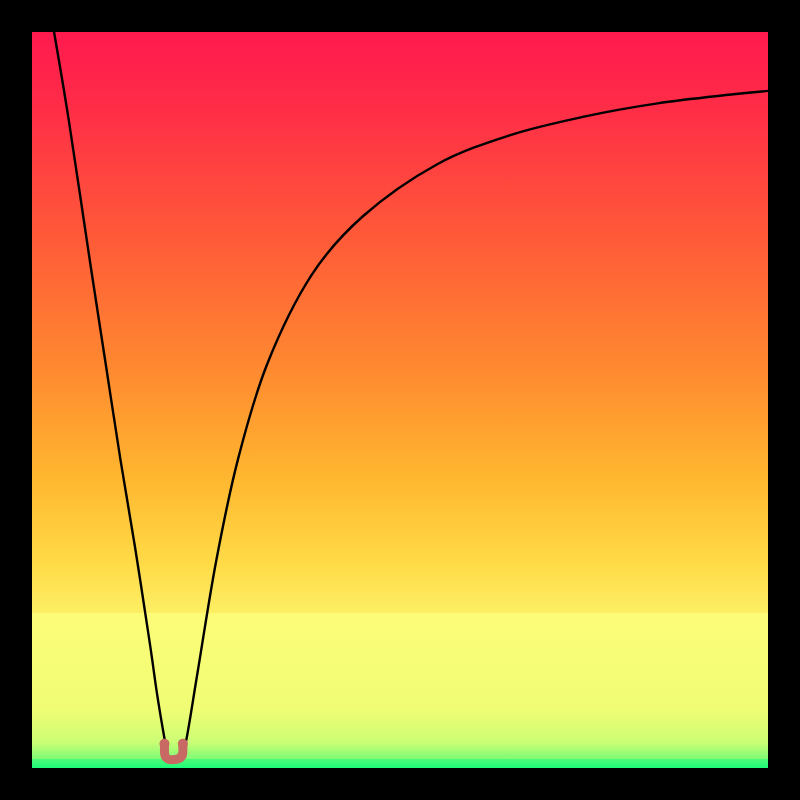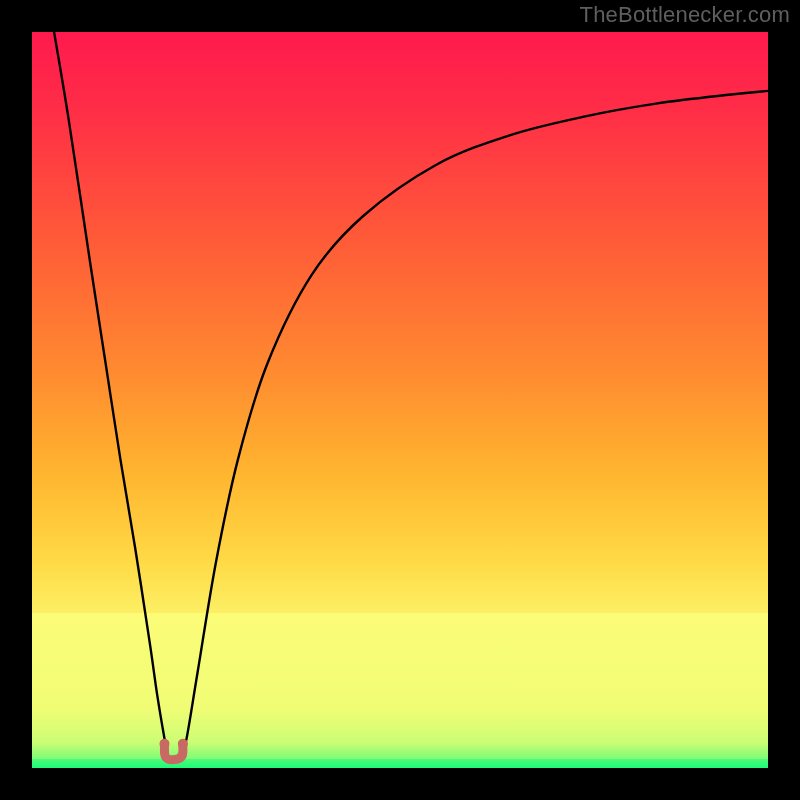--- a/index.html
+++ b/index.html
@@ -90,21 +90,20 @@
     top: 0;
     width: 100%;
     height: 100%;
   }
 </style>
 </head>
 <body>
 
 <div class="frame">
 
-  <div class="attribution">TheBottlenecker.com</div>
 
   <div class="plot-area">
     <div class="gradient-bg"></div>
     <div class="green-line"></div>
 
     <svg class="curve" viewBox="0 0 736 736" preserveAspectRatio="none">
 
       <path id="curve-path" fill="none" stroke="#000000" stroke-width="2.4" stroke-linecap="round" stroke-linejoin="round" d="M 22.08 0 C 24.53333333333333 14.720000000000008, 30.66666666666667 49.06666666666672, 36.800000000000004 88.32000000000005 C 42.93333333333334 127.57333333333338, 52.74666666666667 195.04, 58.88 235.51999999999998 C 65.01333333333334 276, 68.69333333333334 299.3066666666667, 73.60000000000001 331.2 C 78.50666666666667 363.0933333333333, 83.41333333333333 396.2133333333333, 88.32 426.88 C 93.22666666666666 457.5466666666667, 98.13333333333334 484.53333333333336, 103.04 515.2 C 107.94666666666667 545.8666666666667, 114.08000000000001 586.3466666666667, 117.76 610.88 C 121.44 635.4133333333333, 122.66666666666667 646.4533333333334, 125.12 662.4 C 127.57333333333334 678.3466666666666, 130.64 696.1333333333332, 132.48 706.56 C 134.32 716.9866666666667, 134.32 721.648, 136.16 724.96 C 138 728.272, 141.4346666666667 726.432, 143.52 726.432 C 145.60533333333333 726.432, 146.832 728.272, 148.672 724.96 C 150.512 721.648, 151.73866666666666 720.6666666666666, 154.56 706.56 C 157.38133333333334 692.4533333333333, 160.69333333333333 669.76, 165.6 640.3199999999999 C 170.50666666666666 610.8799999999999, 177.25333333333333 565.4933333333333, 184 529.92 C 190.74666666666667 494.34666666666664, 197.49333333333334 460, 206.08 426.88 C 214.66666666666669 393.76, 223.25333333333333 361.8666666666667, 235.52 331.2 C 247.7866666666667 300.5333333333333, 263.73333333333335 267.4133333333333, 279.68 242.88 C 295.62666666666667 218.34666666666666, 310.34666666666664 202.4, 331.2 184 C 352.05333333333334 165.6, 380.26666666666665 145.97333333333336, 404.8 132.48000000000002 C 429.33333333333337 118.98666666666668, 453.8666666666667 111.0133333333333, 478.40000000000003 103.03999999999996 C 502.9333333333334 95.06666666666662, 527.4666666666667 89.91466666666666, 552 84.63999999999999 C 576.5333333333333 79.36533333333331, 601.0666666666667 75.07199999999995, 625.6 71.39199999999994 C 650.1333333333333 67.71199999999993, 680.8 64.64533333333327, 699.1999999999999 62.559999999999945 C 717.5999999999999 60.47466666666662, 729.8666666666667 59.49333333333332, 736 58.879999999999995"></path>
 
       <g id="dip-marker-g">

